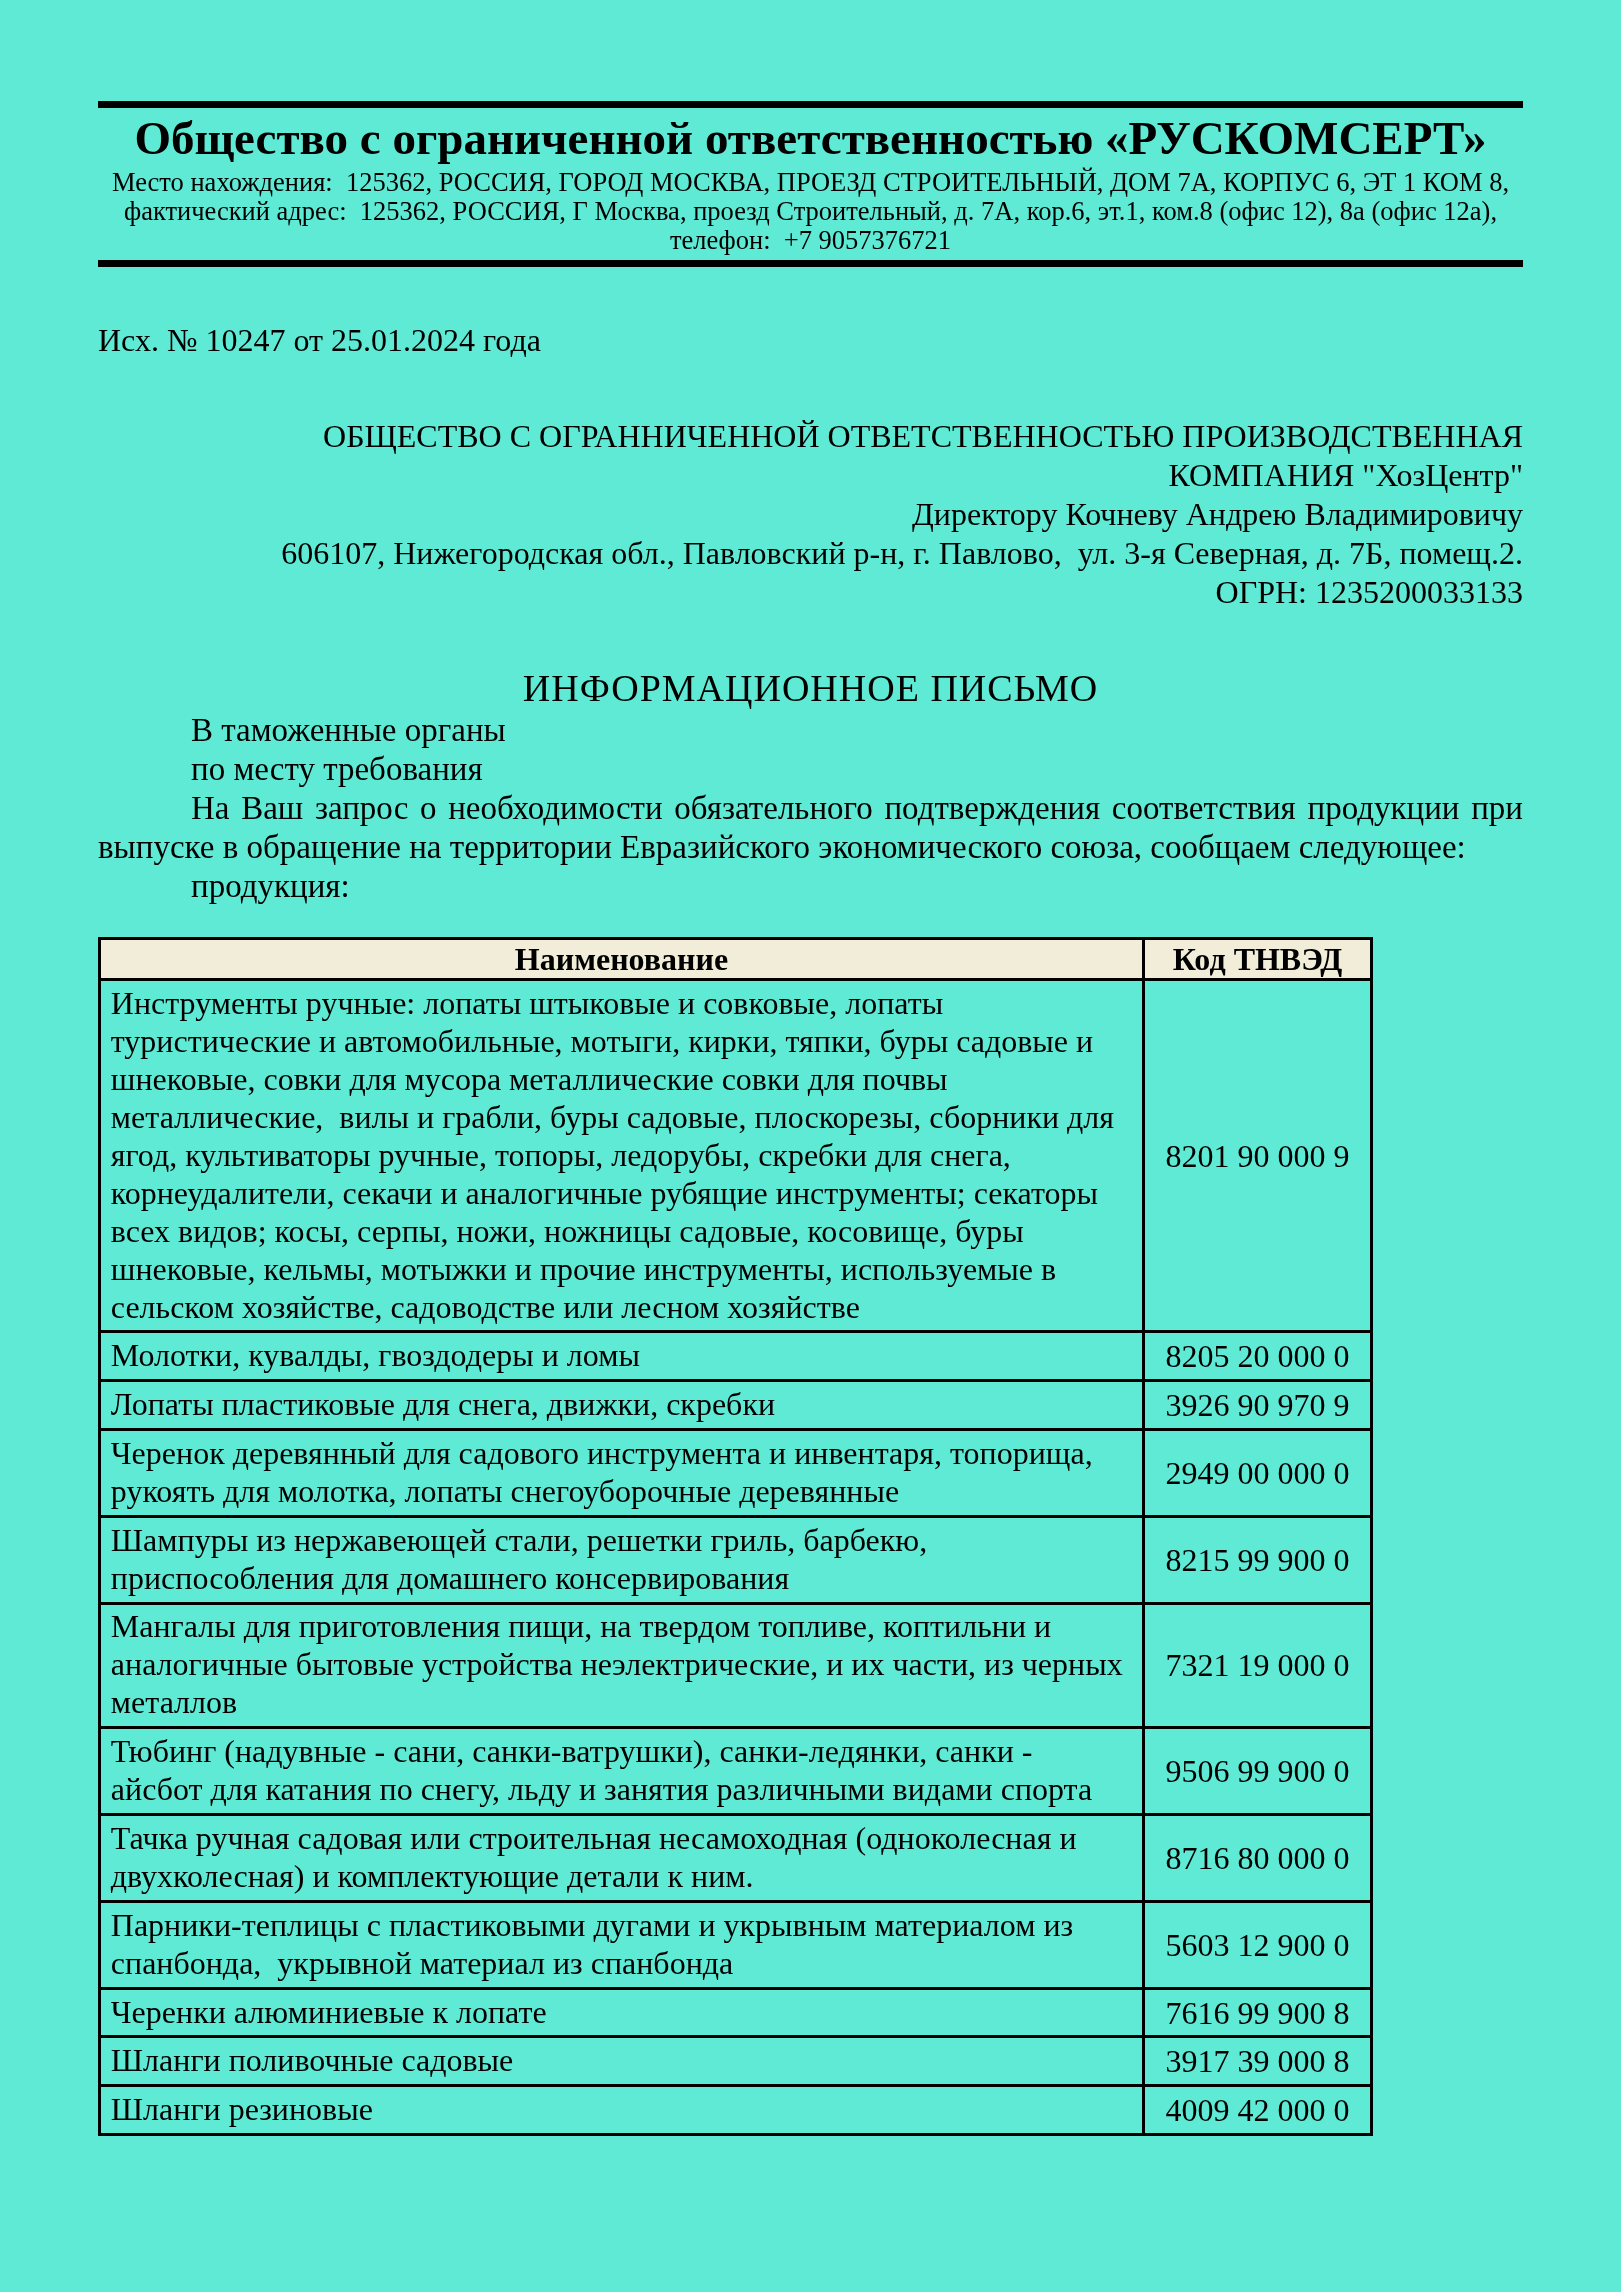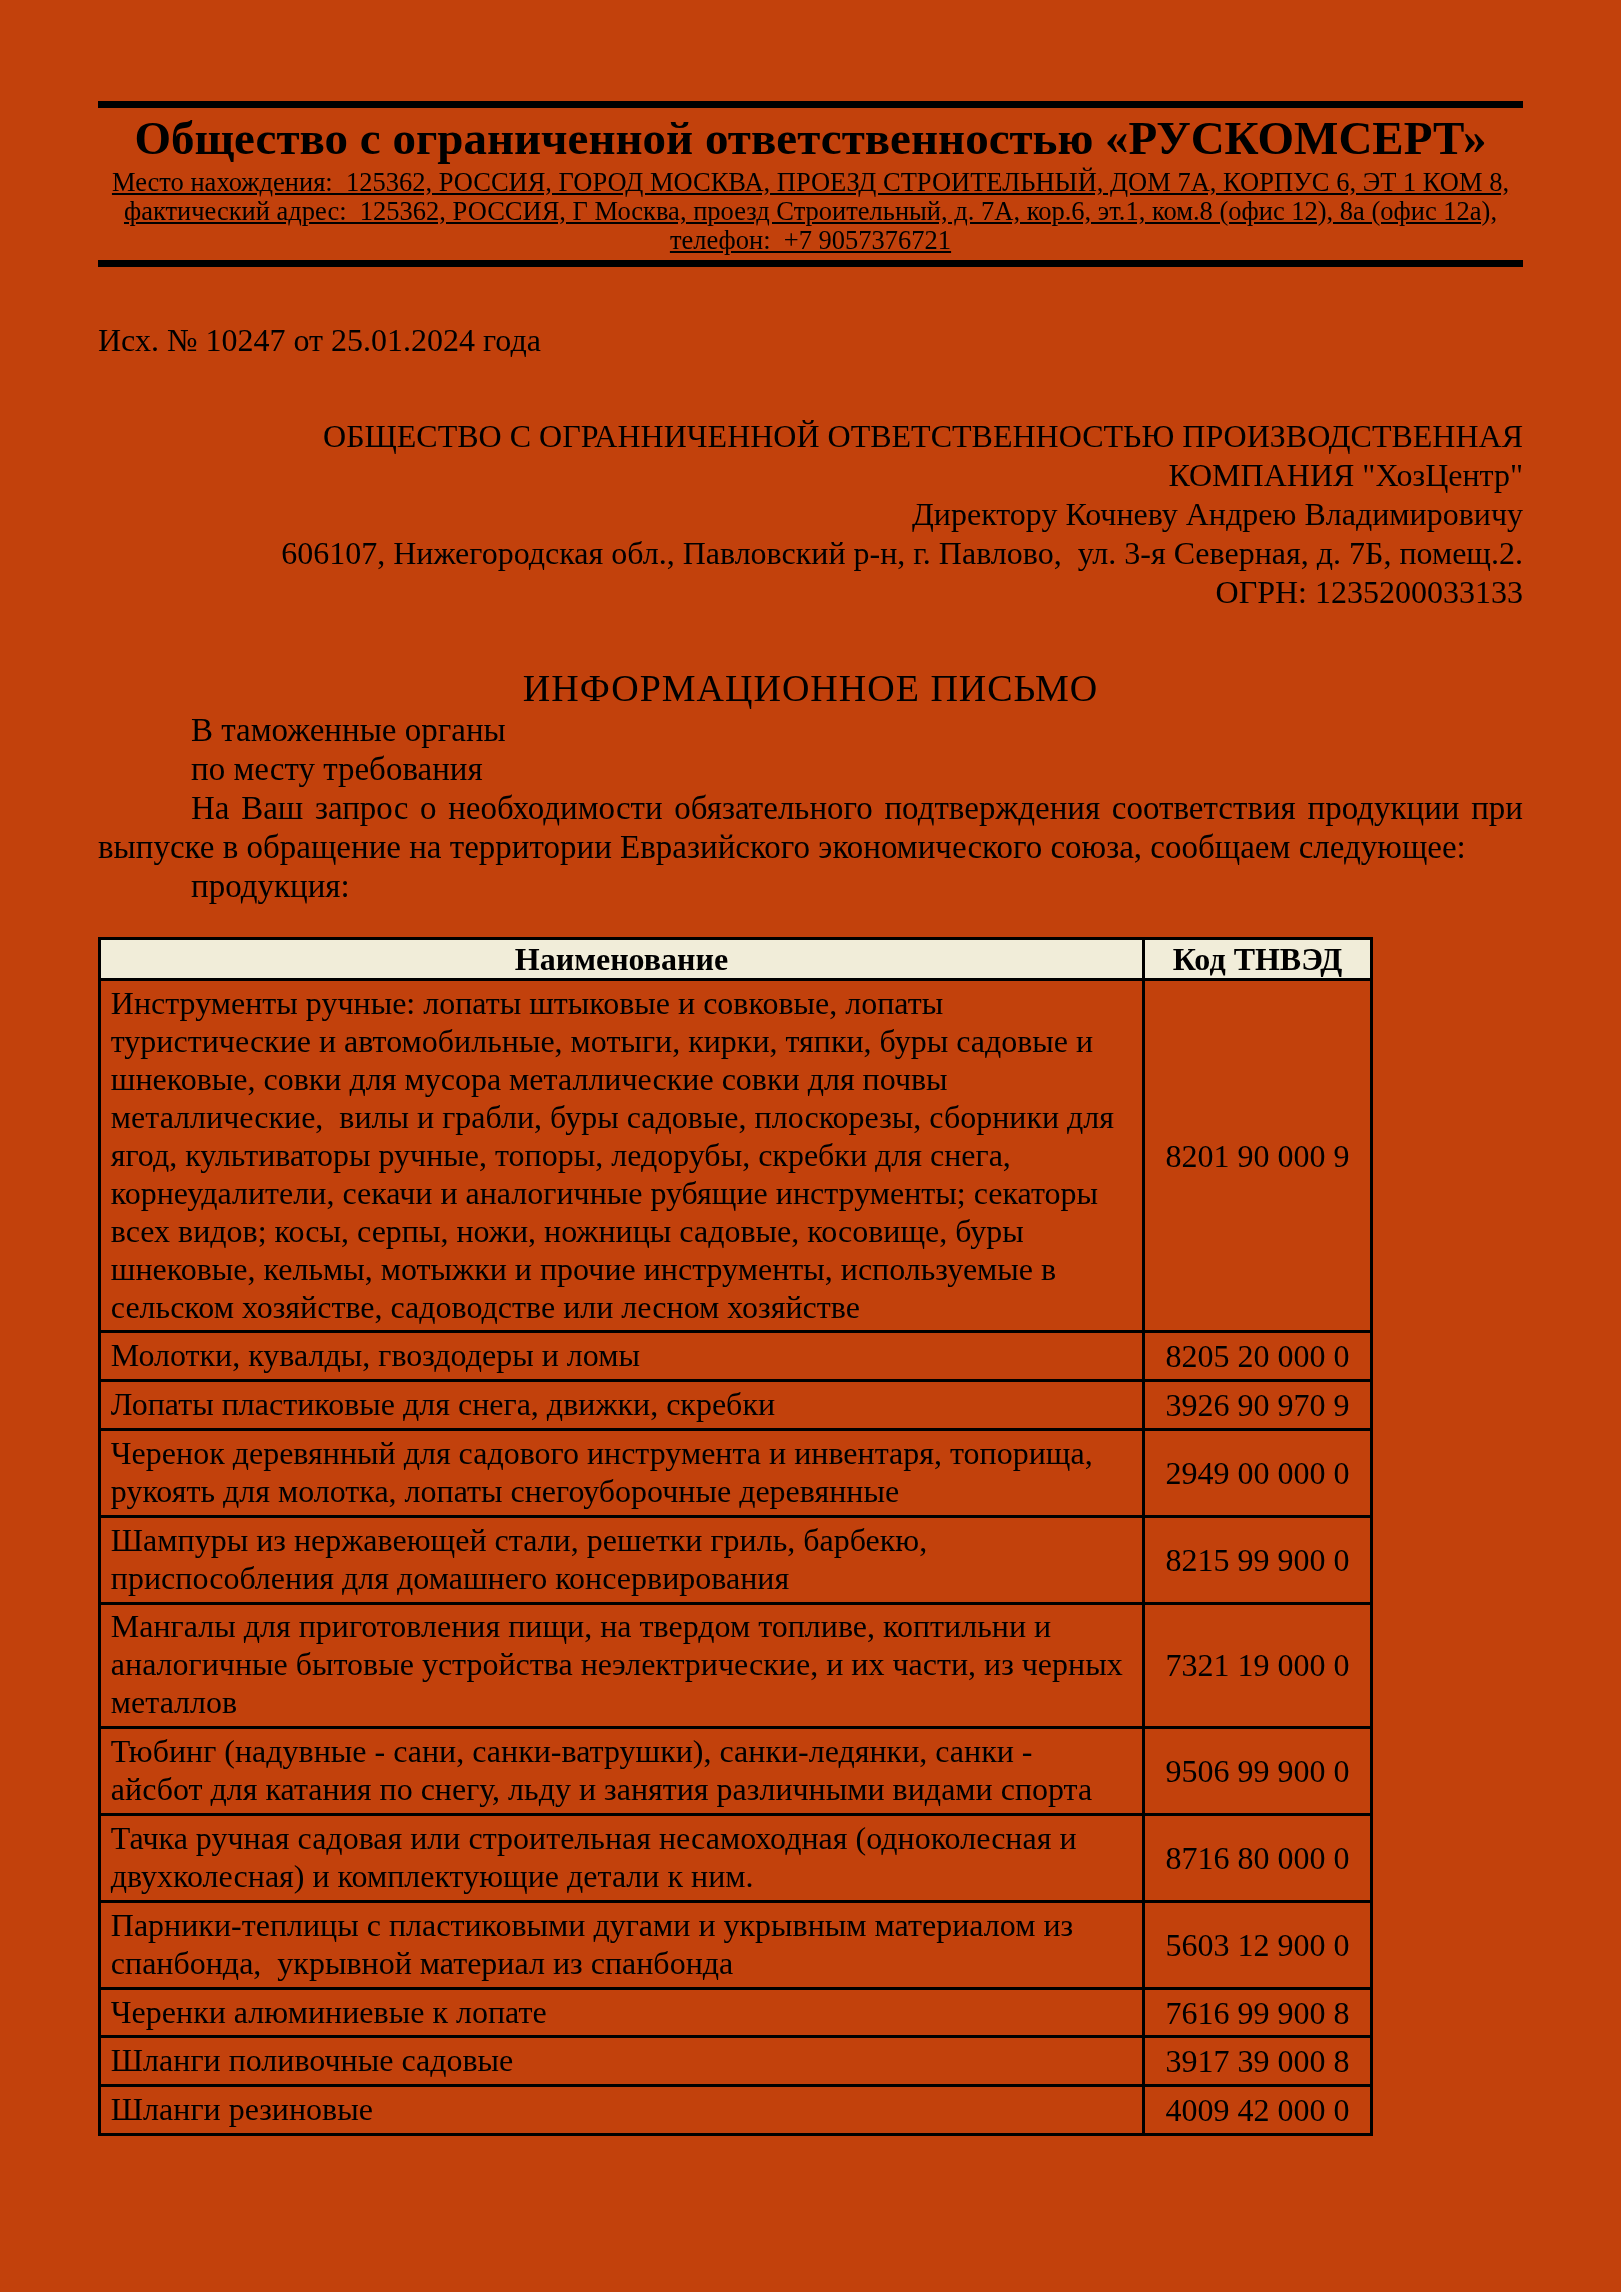--- a/index.html
+++ b/index.html
@@ -2,21 +2,21 @@
 <html lang="ru"><head>
 <meta charset="utf-8">
 <style>
   html,body{margin:0;padding:0;background:#ffffff;}
   .page{
     position:relative;
     width:1621px;
     height:2293px;
     box-sizing:border-box;
     padding:101px 98px 0 98px;
-    background:#c2410c;
+    background:#5eead4;
     color:#000000;
     font-family:"Liberation Serif","DejaVu Serif",serif;
     overflow:hidden;
   }
   
   .letterhead{
     border-top:7.8px solid #000;
     border-bottom:7.8px solid #000;
     text-align:center;
     padding:2.9px 0 4.9px 0;
@@ -25,21 +25,20 @@
     font-size:47px;
     font-weight:bold;
     line-height:53px;
     margin:1px 0 2.9px 0;
     white-space:nowrap;
   }
   .lh-line{
     font-size:26.5px;
     line-height:29px;
     white-space:pre-wrap;
-    text-decoration:underline;
   }
   
   .ref-line{
     margin-top:54px;
     font-size:32px;
     line-height:39px;
   }
   
   .recipient{
     margin-top:57px;

